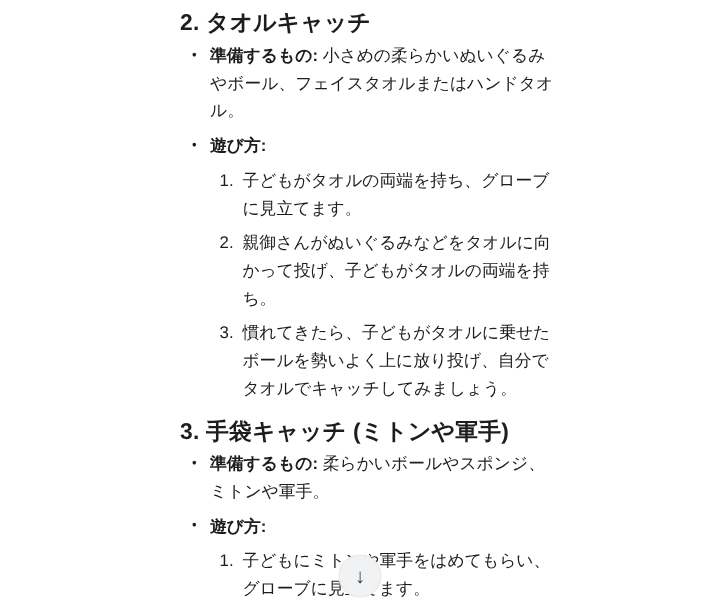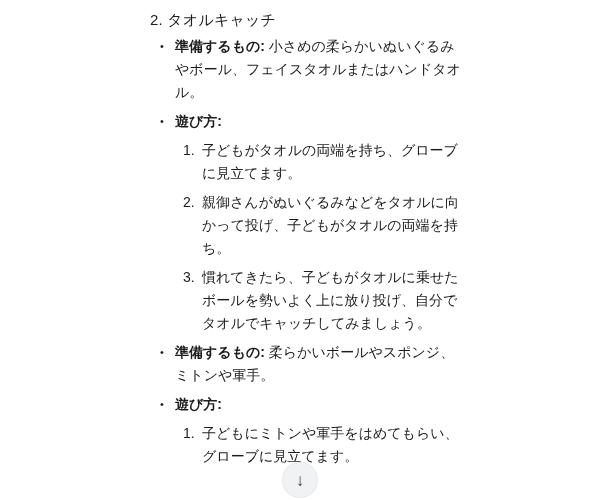--- a/index.html
+++ b/index.html
@@ -14,22 +14,22 @@
     font-size:14px;
     line-height:23px;
     -webkit-font-smoothing:antialiased;
   }
   .message {
     position:absolute;
     left:150px; top:8px;
     width:318px;
   }
   .activity-heading {
-    font-size:15px;
-    font-weight:400;
+    font-size:19px;
+    font-weight:700;
     line-height:24px;
     margin:0 0 3px 0;
     letter-spacing:0.2px;
   }
   .activity-heading.second { margin-top:14px; margin-bottom:2px; }
   .bullet {
     display:flex;
     margin-bottom:6px;
   }
   .bullet .marker {
@@ -98,20 +98,21 @@
     <div class="step">
       <span class="num">2.</span>
       <span class="stext">親御さんがぬいぐるみなどをタオルに向かって投げ、子どもがタオルの両端を持ち。</span>
     </div>
     <div class="step">
       <span class="num">3.</span>
       <span class="stext">慣れてきたら、子どもがタオルに乗せたボールを勢いよく上に放り投げ、自分でタオルでキャッチしてみましょう。</span>
     </div>
   </div>
 
+  <div class="activity-heading second">3. 手袋キャッチ (ミトンや軍手)</div>
 
   <div class="bullet">
     <span class="marker">•</span>
     <span class="btext"><span class="blabel">準備するもの:</span><span> 柔らかいボールやスポンジ、ミトンや軍手。</span></span>
   </div>
 
   <div class="bullet">
     <span class="marker">•</span>
     <span class="btext"><span class="blabel">遊び方:</span><span></span></span>
   </div>

